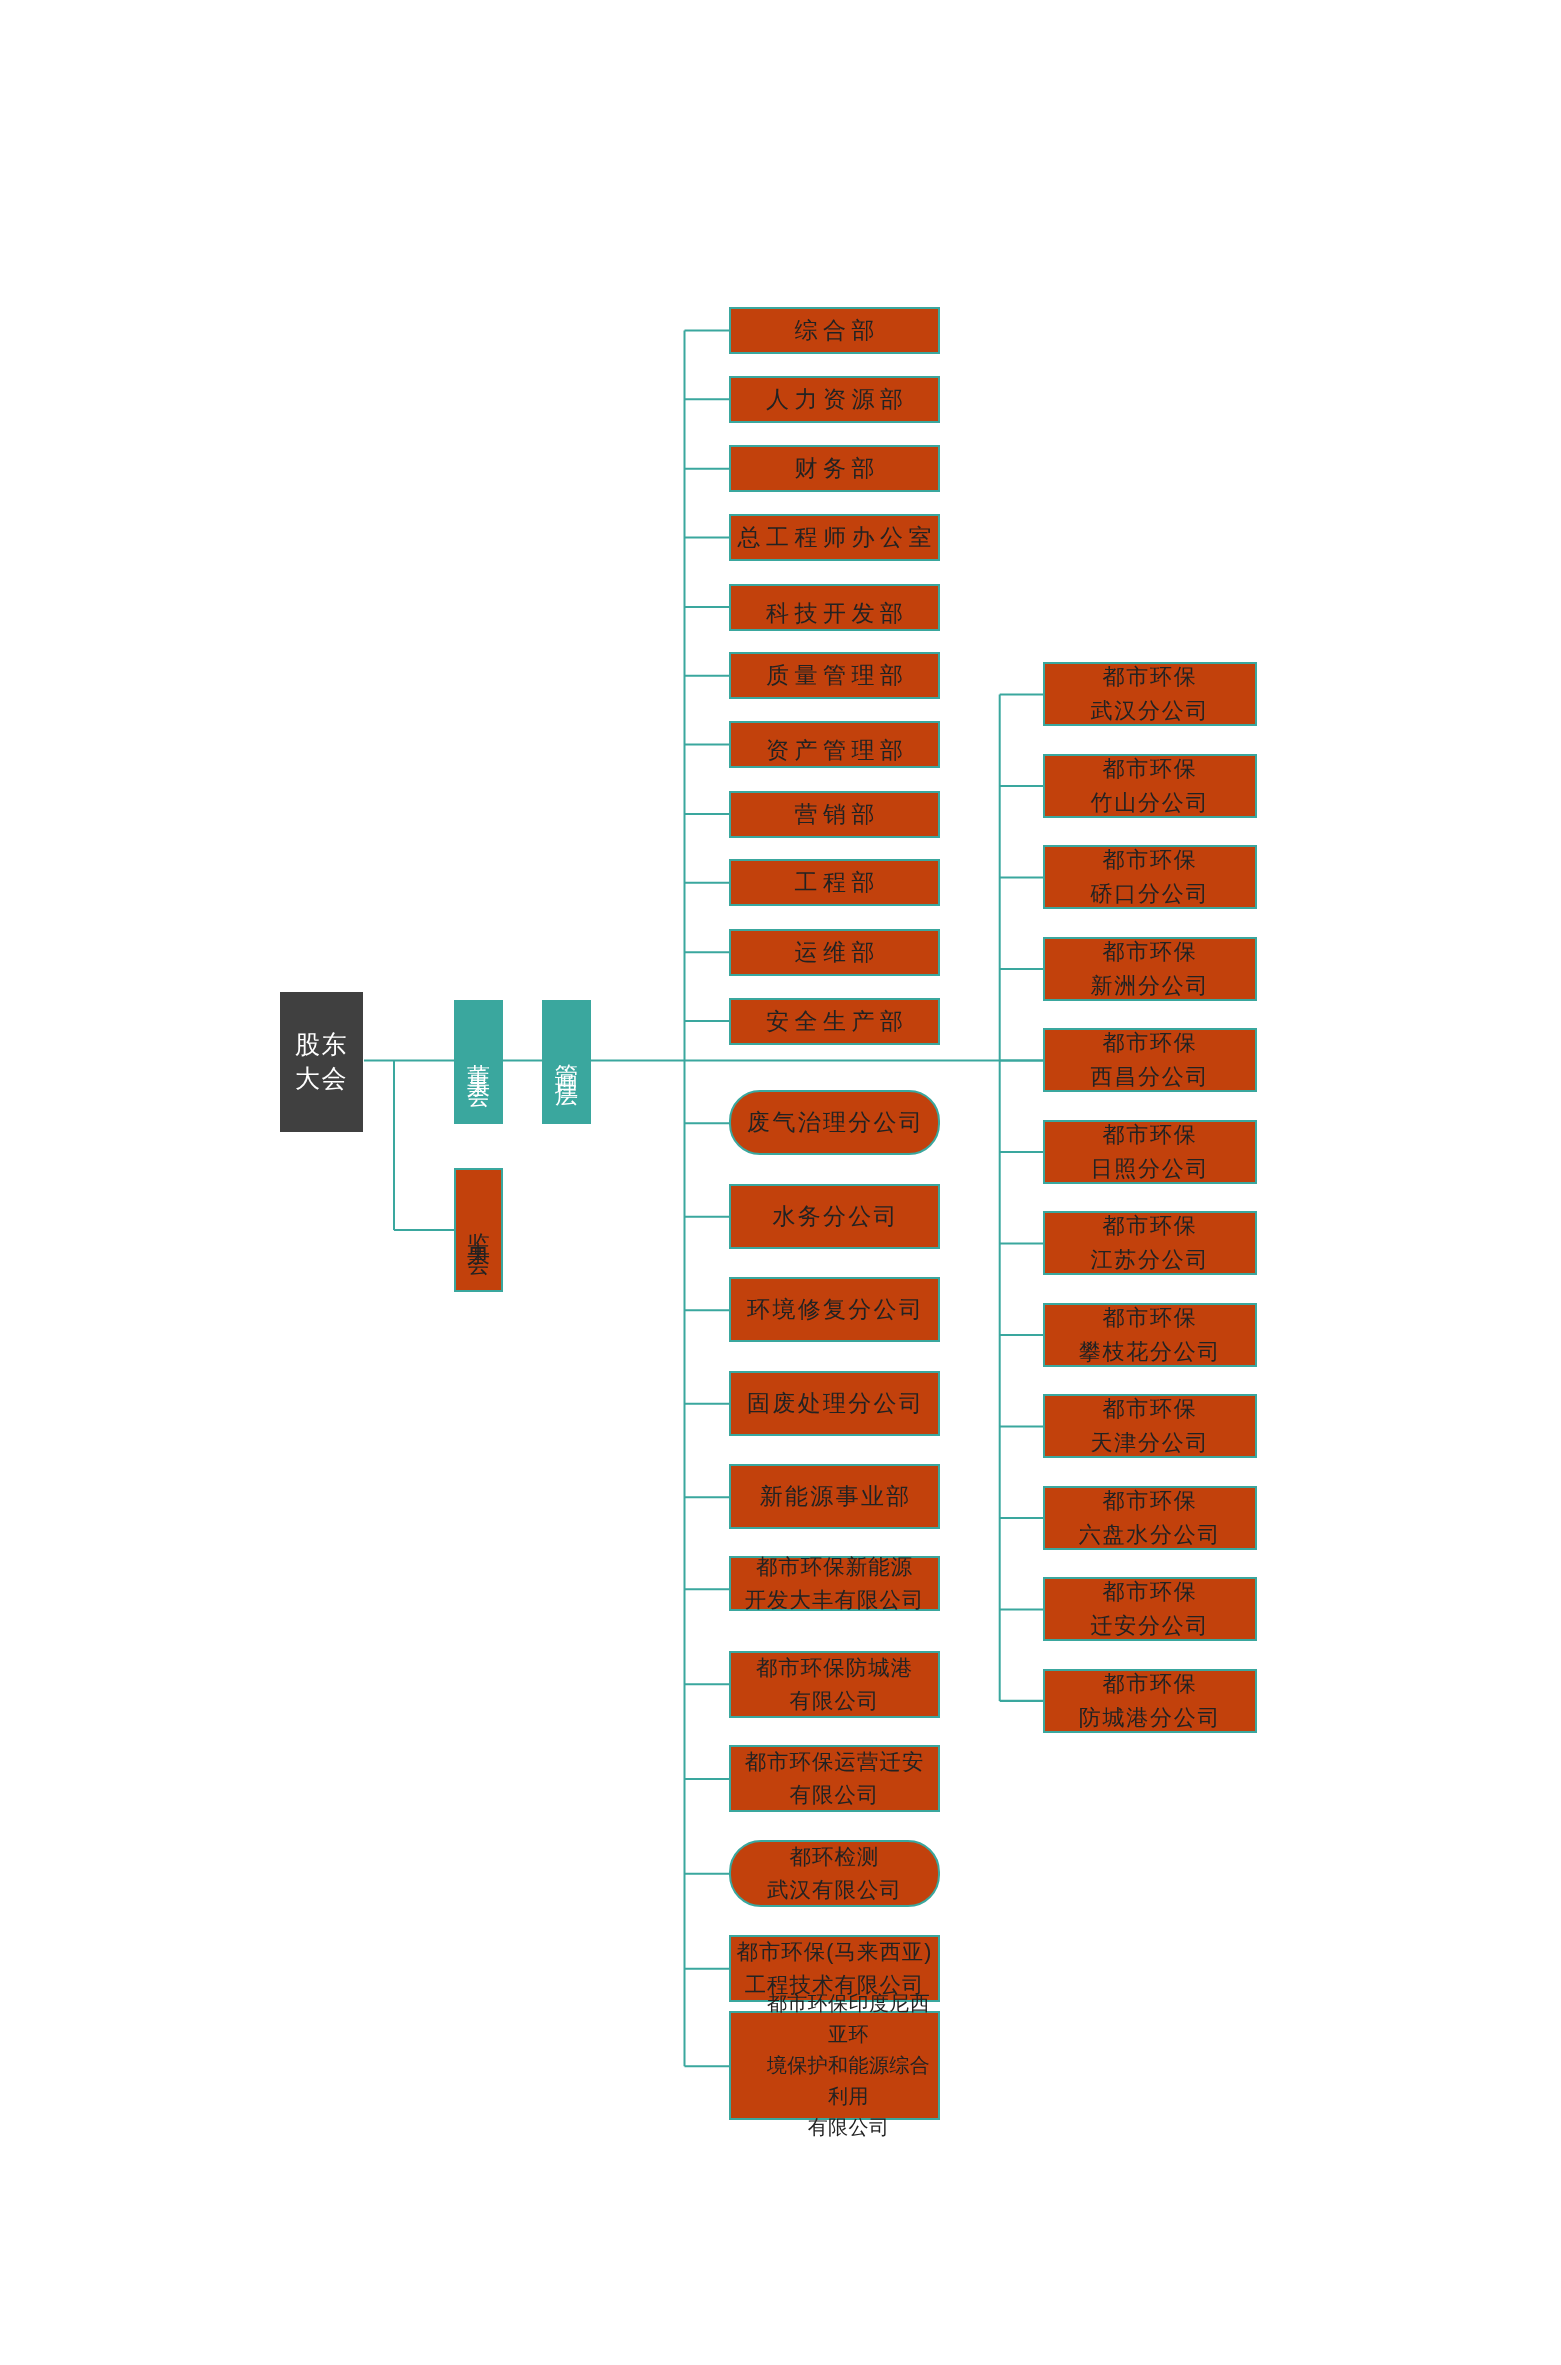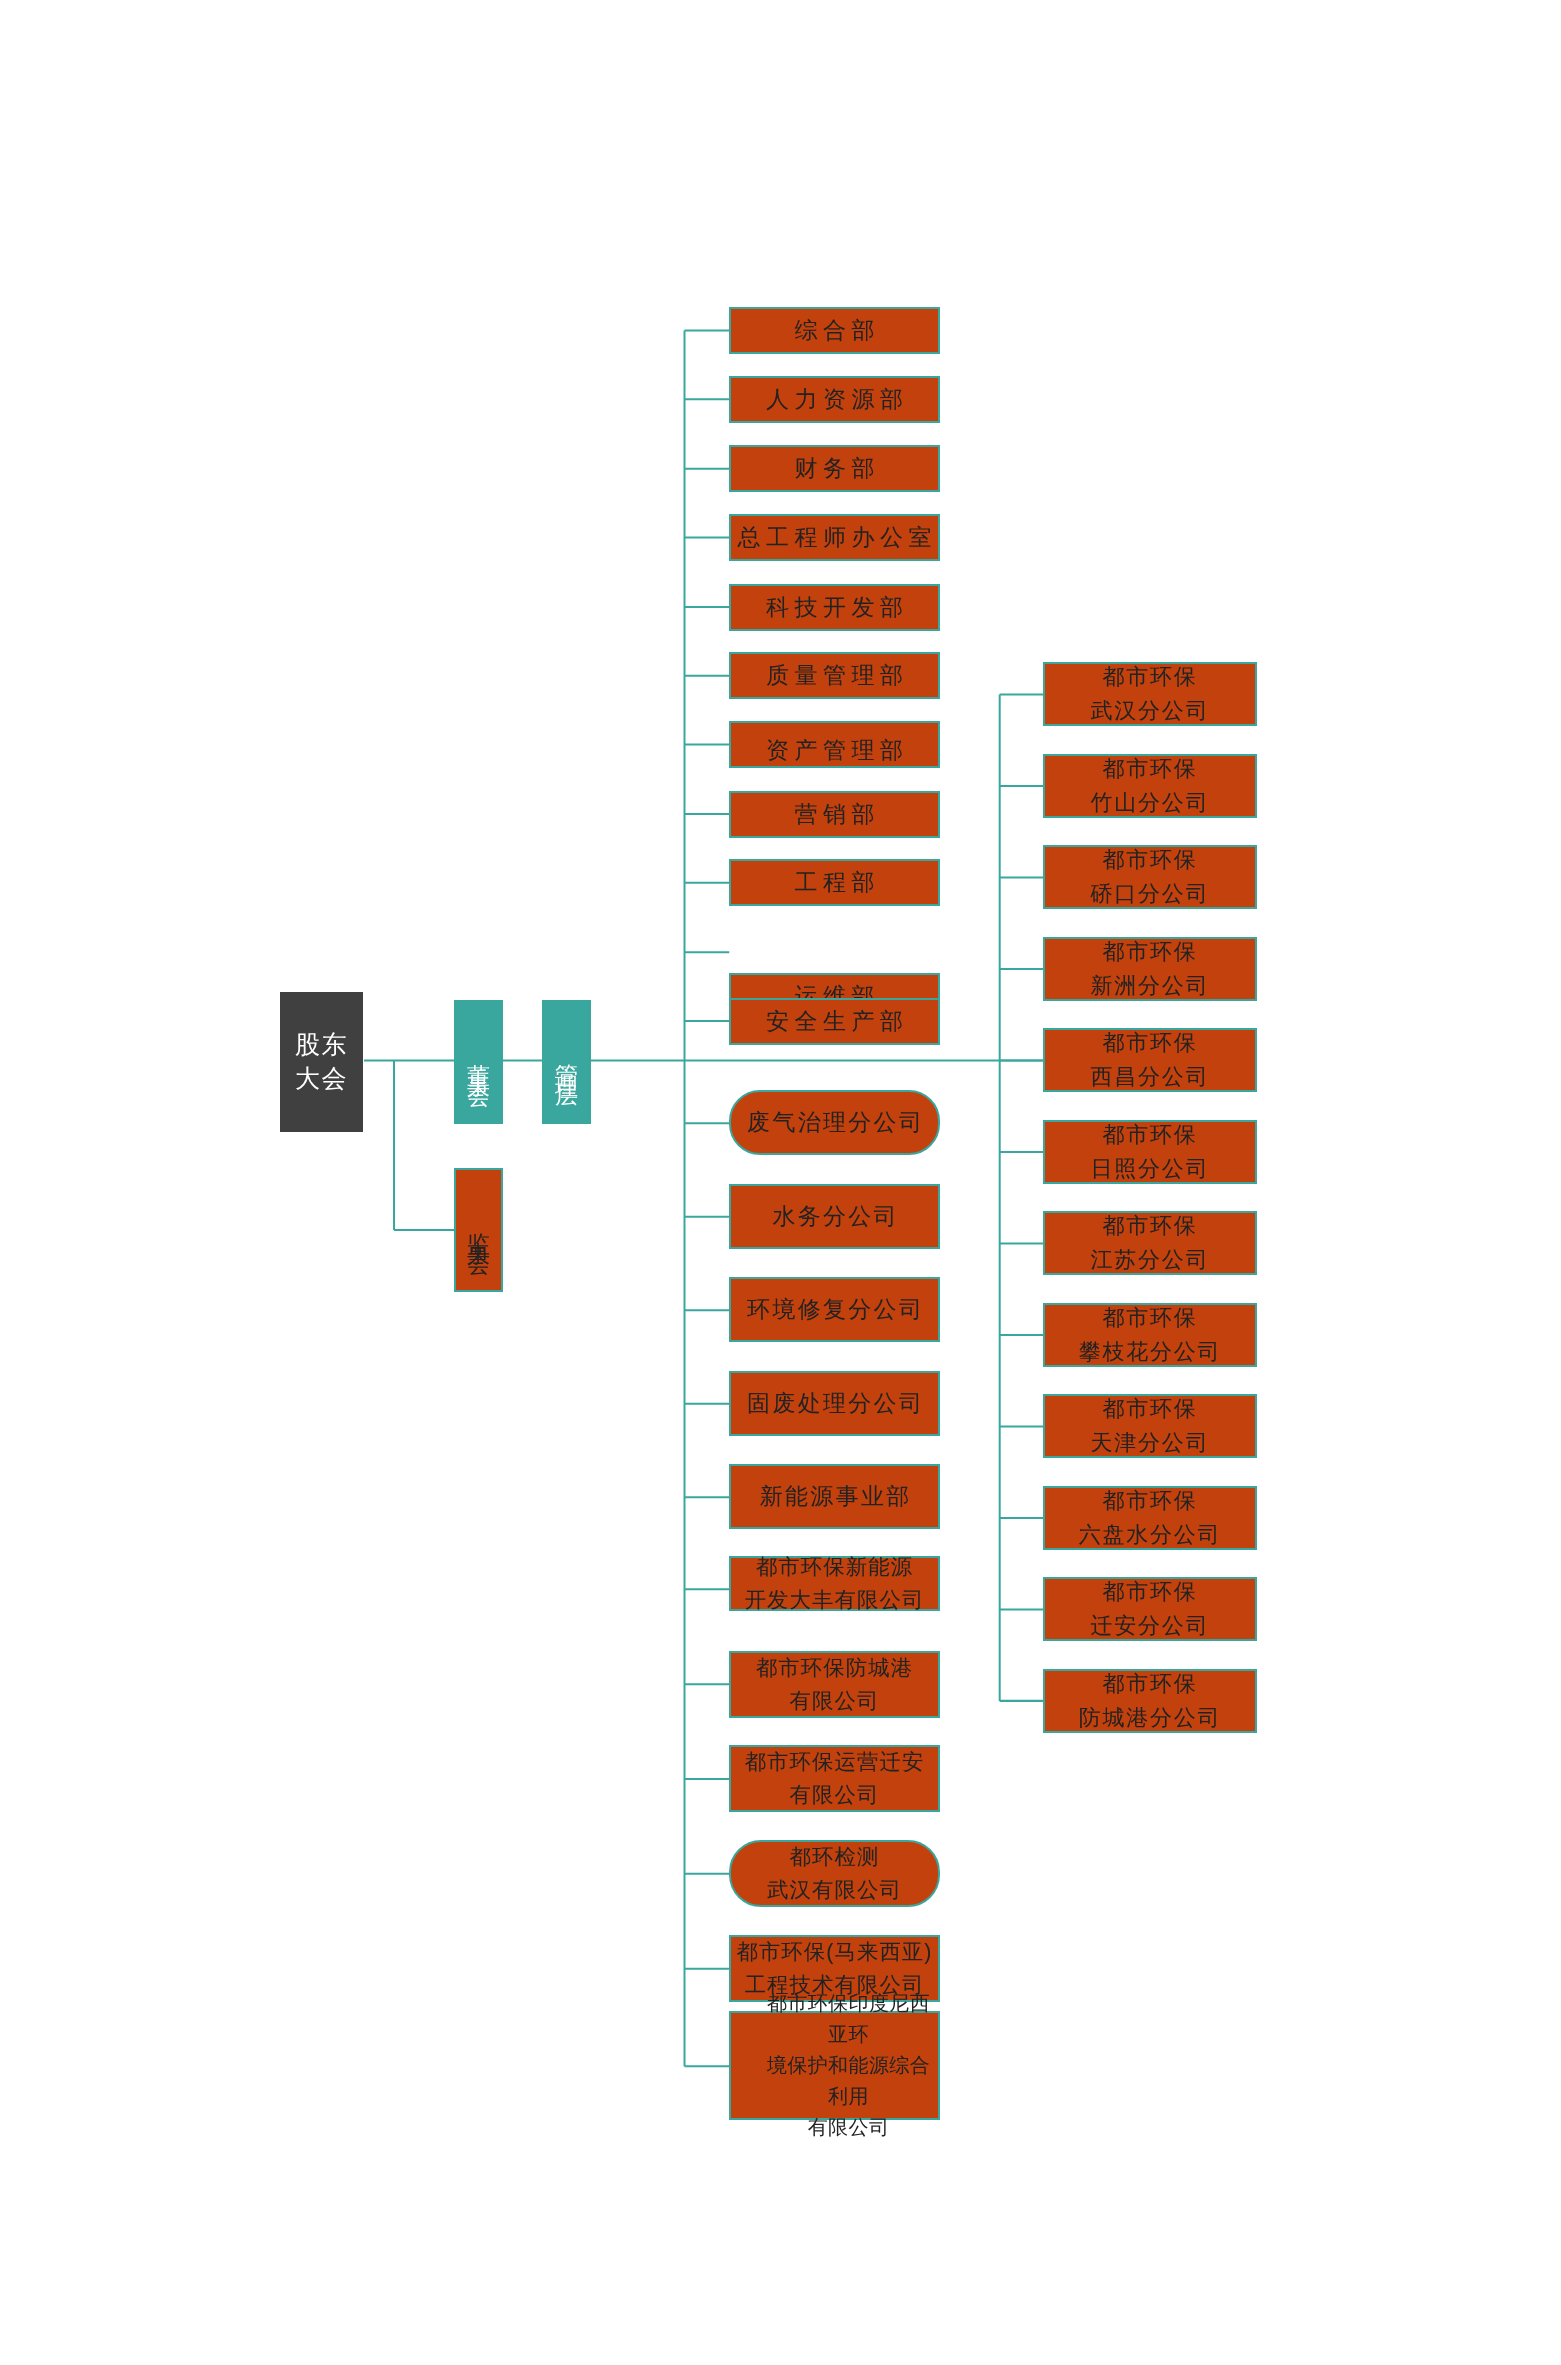--- a/index.html
+++ b/index.html
@@ -113,36 +113,36 @@
     </div>
     <div class="box outlined dept" style="left: 729px; top: 376px; width: 211px; height: 47px;">
       <span class="line">人力资源部</span>
     </div>
     <div class="box outlined dept" style="left: 729px; top: 445px; width: 211px; height: 47px;">
       <span class="line">财务部</span>
     </div>
     <div class="box outlined dept" style="left: 729px; top: 514px; width: 211px; height: 47px;">
       <span class="line">总工程师办公室</span>
     </div>
-    <div class="box outlined dept" style="left: 729px; top: 584px; width: 211px; height: 47px;">
+    <div class="box outlined dept" style="left: 729px; top: 584px; width: 211px; height: 47px; justify-content: flex-end;">
       <span class="line">科技开发部</span>
     </div>
     <div class="box outlined dept" style="left: 729px; top: 652px; width: 211px; height: 47px;">
       <span class="line">质量管理部</span>
     </div>
     <div class="box outlined dept" style="left: 729px; top: 721px; width: 211px; height: 47px; justify-content: flex-end;">
       <span class="line">资产管理部</span>
     </div>
     <div class="box outlined dept" style="left: 729px; top: 791px; width: 211px; height: 47px;">
       <span class="line">营销部</span>
     </div>
     <div class="box outlined dept" style="left: 729px; top: 859px; width: 211px; height: 47px;">
       <span class="line">工程部</span>
     </div>
-    <div class="box outlined dept" style="left: 729px; top: 929px; width: 211px; height: 47px; margin-top: 44px;">
+    <div class="box outlined dept" style="left: 729px; top: 929px; width: 211px; height: 47px;">
       <span class="line">运维部</span>
     </div>
     <div class="box outlined dept" style="left: 729px; top: 998px; width: 211px; height: 47px;">
       <span class="line">安全生产部</span>
     </div>
     <div class="box outlined sub1" style="left: 729px; top: 1090px; width: 211px; height: 65px; border-radius: 31px;">
       <span class="line">废气治理分公司</span>
     </div>
     <div class="box outlined sub1" style="left: 729px; top: 1184px; width: 211px; height: 65px;">
       <span class="line">水务分公司</span>

